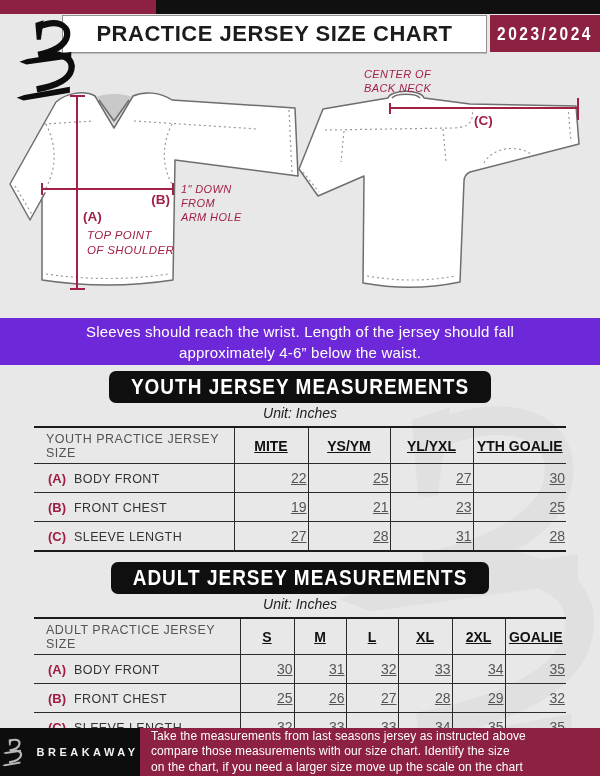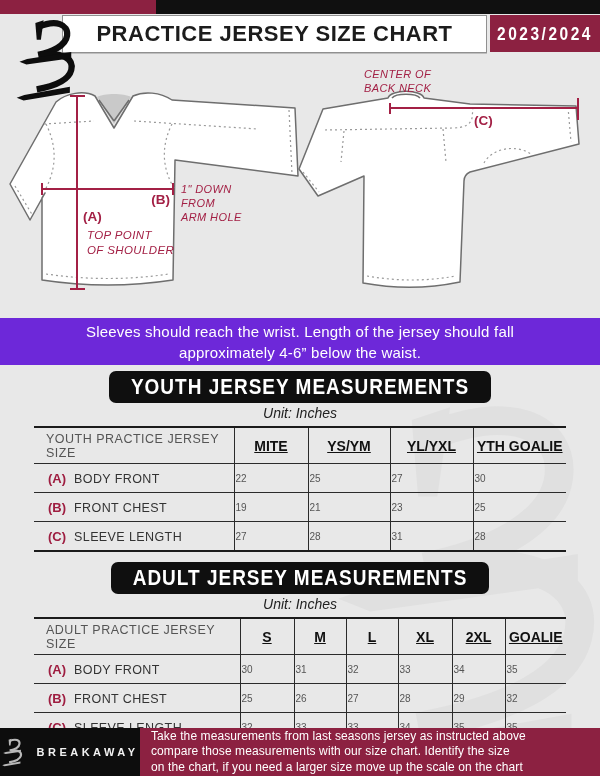--- a/index.html
+++ b/index.html
@@ -50,21 +50,21 @@
         border-top:2px solid #1b1b1b;border-bottom:2px solid #1b1b1b;}
   thead th{height:33px;}
   tbody td{height:26px;border-top:1.5px solid #2b2b2b;}
   th:nth-child(n+2),td:nth-child(n+2){border-left:1.5px solid #2b2b2b;}
   .size-row-label{font-weight:normal;text-align:left;padding-left:12px;color:#555;
                   font-size:12.5px;letter-spacing:.5px;}
   .size-col{font-weight:bold;font-size:14px;color:#111;text-align:center;text-decoration:underline;}
   .m-key{color:#9e1d40;font-weight:bold;font-size:13px;margin-right:8px;}
   .m-label{font-size:12.5px;color:#333;letter-spacing:.4px;}
   .label-cell{text-align:left;padding-left:14px;}
-  .val{font-size:10px;color:#555;text-align:left;}
+  .val{font-size:14px;color:#555;text-align:right;text-decoration:underline;}
   
   .footer{position:absolute;left:0;bottom:0;width:600px;height:48px;display:flex;z-index:2;}
   .footer-brand{width:140px;background:#0d0d0d;display:flex;align-items:center;justify-content:center;gap:9px;}
   .footer-brand .flogo{width:26px;height:30px;color:#b9b9b9;}
   .footer-brand .bname{color:#f2f2f2;font-weight:bold;font-size:11px;letter-spacing:3.5px;}
   .footer-note{
     flex:1;background:#8c2141;color:#fff;display:flex;flex-direction:column;justify-content:center;
     padding-left:11px;padding-right:4px;font-size:12px;line-height:15.5px;letter-spacing:.1px;
   }
   

